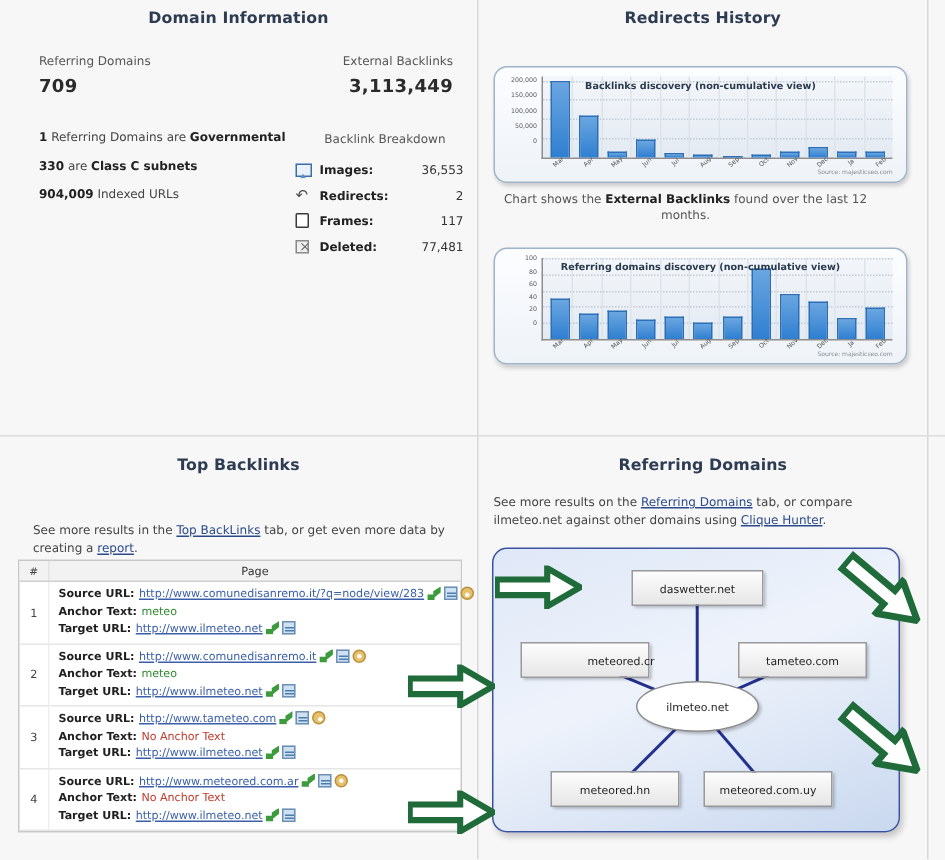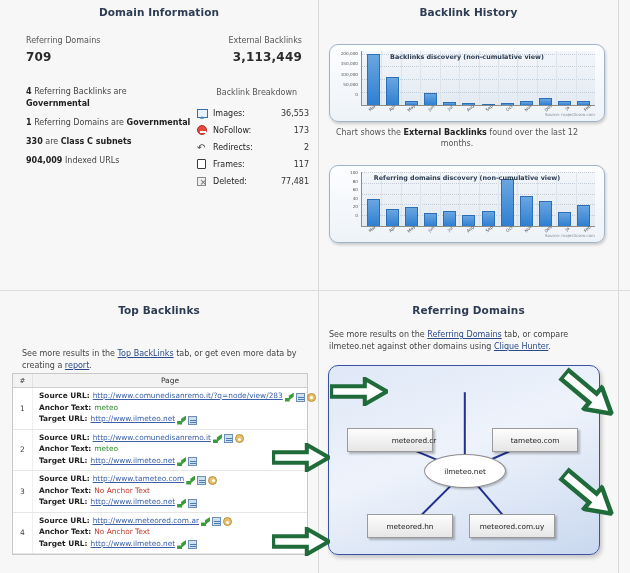--- a/index.html
+++ b/index.html
@@ -34,21 +34,21 @@
 
   .facts { position:absolute; left:26px; top:86px; width:165px; }
   .fact { font-size:8px; line-height:12px; margin-bottom:7px; color:#444; }
   .fact b { font-weight:bold; color:#222; }
 
   .bd-head { position:absolute; left:197px; top:88px; width:110px; text-align:right;
              padding-right:10px; font-size:8px; color:#555; }
   .bd-list { position:absolute; left:197px; top:105px; width:118px; }
   .bd-row { display:flex; align-items:center; height:17px; }
   .bd-ico { width:13px; height:11px; flex:0 0 13px; margin-right:3px; position:relative; }
-  .bd-name { font-weight:normal; font-size:8px; color:#222; flex:0 0 46px; }
+  .bd-name { font-weight:bold; font-size:8px; color:#222; flex:0 0 46px; }
   .bd-val { flex:1; text-align:right; font-size:8px; color:#333; padding-right:6px; }
 
   
   .ico-image { border:1px solid #3a6ea5; background:#e9f2fb; width:11px; height:9px; margin-top:1px; }
   .ico-image:after{content:"";position:absolute;left:2px;top:5px;width:4px;height:4px;
     background:#5b8fc9;clip-path:polygon(0 100%,50% 20%,100% 100%);}
   .ico-nofollow { width:10px;height:10px;border-radius:50%;background:#e04b3e;
     border:1px solid #b03024; }
   .ico-nofollow:after{content:"";position:absolute;left:2px;top:4.5px;width:6px;height:2px;background:#fff;}
   .ico-redirect{font-size:10px;color:#4a4a4a;line-height:11px;}
@@ -114,21 +114,21 @@
               border:1px solid #c8c8c8; background:#fff; }
   .tb-thead { display:flex; background:#f2f2f2; border-bottom:1px solid #cfcfcf; height:14px; }
   .tb-th-num { width:20px; text-align:center; font-size:7px; color:#444; line-height:14px;
                border-right:1px solid #e2e2e2; }
   .tb-th-page { flex:1; text-align:center; font-size:7.5px; color:#333; line-height:14px; }
   .tb-row { display:flex; border-bottom:1px solid #e6e6e6; min-height:34px; }
   .tb-num { width:20px; flex:0 0 20px; text-align:center; font-size:7.5px; color:#444;
             display:flex; align-items:center; justify-content:center;
             border-right:1px solid #efefef; }
   .tb-cell { flex:1; padding:3px 4px 3px 6px; }
-  .tb-line { display:flex; align-items:flex-end; font-size:7.4px; line-height:10.5px;
+  .tb-line { display:flex; align-items:flex-start; font-size:7.4px; line-height:10.5px;
              margin-bottom:1px; white-space:nowrap; }
   .tb-key { font-weight:bold; color:#1f1f1f; margin-right:3px; }
   .anchor-green { color:#2f8a2f; }
   .anchor-red { color:#c0392b; }
 
   .ricon { width:9px; height:9px; margin-left:2px; display:inline-block; position:relative; }
   .ri-key { background:#3c9b3c; clip-path:polygon(0 60%,45% 60%,45% 35%,100% 0,100% 45%,55% 80%,55% 100%,0 100%);}
   .ri-doc { background:#cfe0f0; border:1px solid #6d8fb5; }
   .ri-doc:after{content:"";position:absolute;left:1px;bottom:1px;width:6px;height:1px;background:#4a7cb0;
     box-shadow:0 -2px 0 #4a7cb0;}
@@ -184,44 +184,36 @@
       <div class="di-label">Referring Domains</div>
       <div class="di-big">709</div>
     </div>
 
     <div class="di-col di-right">
       <div class="di-label">External Backlinks</div>
       <div class="di-big">3,113,449</div>
     </div>
 
     <div class="facts" id="facts-list">
-        <div class="fact"><b>4</b> <span>Referring Backlinks are</span> <b>Governmental</b></div>
         <div class="fact"><b>1</b> <span>Referring Domains are</span> <b>Governmental</b></div>
         <div class="fact"><b>330</b> <span>are</span> <b>Class C subnets</b></div>
         <div class="fact"><b>904,009</b> <span>Indexed URLs</span></div>
       </div>
 
     <div class="bd-head">Backlink Breakdown</div>
     <div class="bd-list" id="breakdown-list">
         <div class="bd-row">
           <span class="bd-ico">
             <span class="ico-image" style="position:absolute;left:0;top:0;"></span>
           </span>
           <span class="bd-name">Images:</span>
           <span class="bd-val">36,553</span>
         </div>
         <div class="bd-row">
           <span class="bd-ico">
-            <span class="ico-nofollow" style="position:absolute;left:0;top:0;"></span>
-          </span>
-          <span class="bd-name">NoFollow:</span>
-          <span class="bd-val">173</span>
-        </div>
-        <div class="bd-row">
-          <span class="bd-ico">
             <span class="ico-redirect" style="position:absolute;left:0;top:0;">↶</span>
           </span>
           <span class="bd-name">Redirects:</span>
           <span class="bd-val">2</span>
         </div>
         <div class="bd-row">
           <span class="bd-ico">
             <span class="ico-frames" style="position:absolute;left:0;top:0;"></span>
           </span>
           <span class="bd-name">Frames:</span>
@@ -231,21 +223,21 @@
           <span class="bd-ico">
             <span class="ico-deleted" style="position:absolute;left:0;top:0;"></span>
           </span>
           <span class="bd-name">Deleted:</span>
           <span class="bd-val">77,481</span>
         </div>
       </div>
   </div>
 
   <div id="backlink-history">
-    <div class="sec-title">Backlink History</div>
+    <div class="sec-title">Redirects History</div>
 
     <div class="chart-box" id="chart-box-1">
       <div class="chart-inner" id="chart-1">
           <div class="chart-title">Backlinks discovery (non-cumulative view)</div>
           <div class="ylabs">
             <span class="ylab" style="top:calc(2px + 100% - 14px)">0</span>
             <span class="ylab" style="top:calc(2px + 76.19047619047619% - 10.666666666666666px)">50,000</span>
             <span class="ylab" style="top:calc(2px + 52.38095238095239% - 7.333333333333334px)">100,000</span>
             <span class="ylab" style="top:calc(2px + 28.57142857142857% - 4px)">150,000</span>
             <span class="ylab" style="top:calc(2px + 4.761904761904773% - 0.6666666666666683px)">200,000</span>
@@ -480,20 +472,23 @@
 
     <div class="rd-graph" id="rd-graph">
         <div class="edge" style="left:136px;top:103.8px;width:79px;transform:rotate(-90deg)"></div>
         <div class="edge" style="left:136px;top:103.8px;width:81.15417426109391px;transform:rotate(-157.5430610000579deg)"></div>
         <div class="edge" style="left:136px;top:103.8px;width:76.55716818169283px;transform:rotate(-23.886499921634748deg)"></div>
         <div class="edge" style="left:136px;top:103.8px;width:77.78174593052023px;transform:rotate(135deg)"></div>
         <div class="edge" style="left:136px;top:103.8px;width:72.34638899074368px;transform:rotate(49.48460600954463deg)"></div>
         <div class="node-center" style="left:95px;top:88px;width:82px;height:34px;">
           <span>ilmeteo.net</span>
         </div>
+        <div class="node" style="left:92px;top:14px;width:88px;height:24px;">
+          <span>daswetter.net</span>
+        </div>
         <div class="node" style="left:18px;top:62px;width:86px;height:24px;padding-left:48px;">
           <span>meteored.cr</span>
         </div>
         <div class="node" style="left:38px;top:148px;width:86px;height:24px;">
           <span>meteored.hn</span>
         </div>
         <div class="node" style="left:163px;top:62px;width:86px;height:24px;">
           <span>tameteo.com</span>
         </div>
         <div class="node" style="left:140px;top:148px;width:86px;height:24px;">

